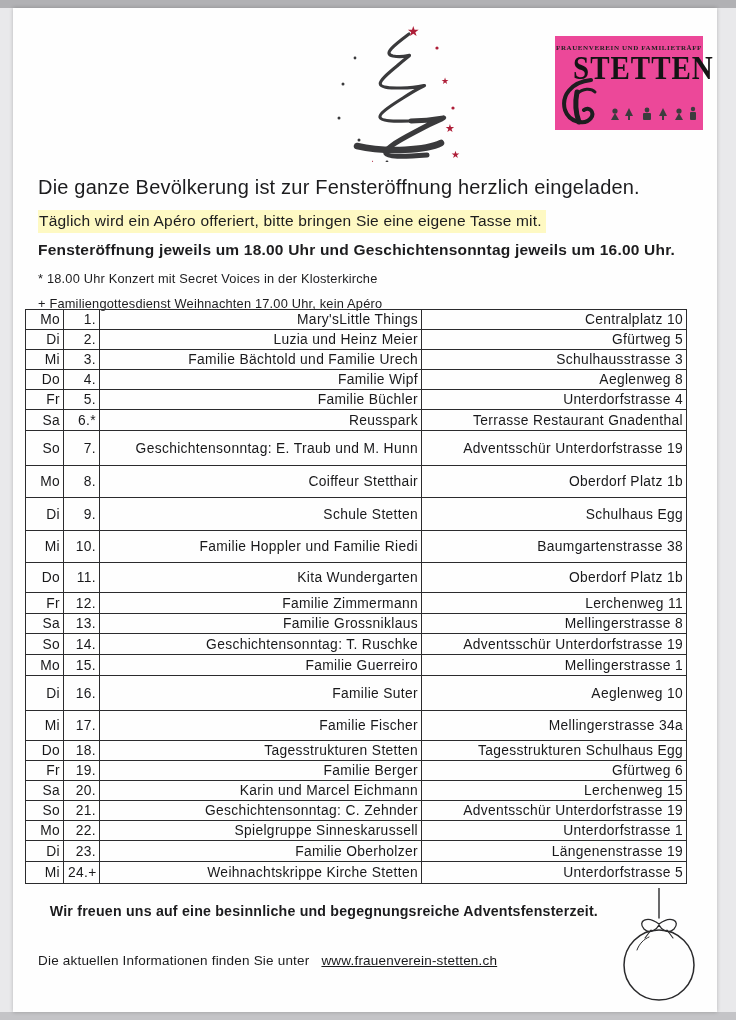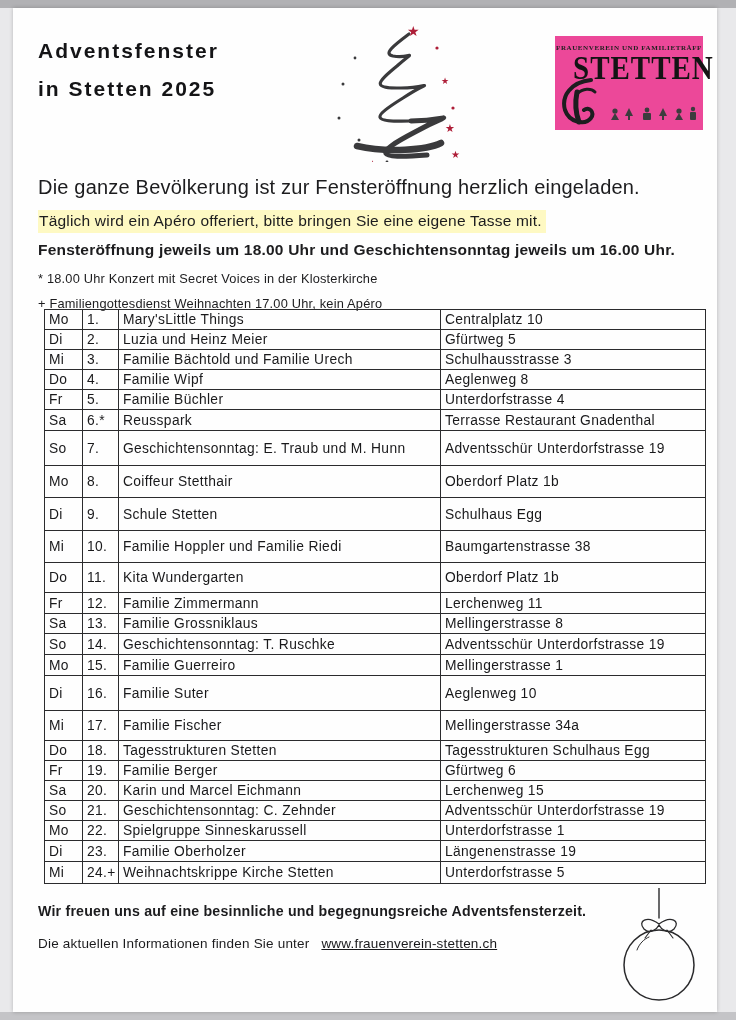--- a/index.html
+++ b/index.html
@@ -42,52 +42,48 @@
   .intro{position:absolute;left:25px;top:168px;width:660px;}
   .intro-line1{font-size:20px;font-weight:500;letter-spacing:.2px;margin:0 0 11px 0;}
   .intro-highlight{
     display:inline-block;font-size:15.5px;font-weight:500;letter-spacing:.2px;
     padding:2px 4px 3px 1px;margin:0 0 8px 0;
   }
   .intro-bold{font-size:15.5px;font-weight:700;letter-spacing:.2px;margin:0 0 12px 0;}
   .intro-note{font-size:12.8px;font-weight:500;letter-spacing:.2px;margin:0 0 10px 0;}
   
   .schedule{
-    position:absolute;left:31px;top:301px;width:661px;
-    border-collapse:collapse;table-layout:fixed;
+    position:absolute;left:12px;top:301px;width:661px;
+    border-collapse:collapse;table-layout:fixed;text-align:right;
   }
   .schedule td{
     border:1px solid #2b2b2d;
     font-size:13.8px;font-weight:500;letter-spacing:.35px;
     padding:0 3px 0 4px;vertical-align:middle;
     white-space:nowrap;overflow:hidden;color:#19191b;
   }
   .col-day{width:38px;}
   .col-num{width:36px;}
   .col-name{width:322px;}
   .col-addr{width:265px;}
   
   .footer{position:absolute;left:25px;top:895px;width:560px;}
-  .footer-bold{font-size:14.2px;font-weight:700;letter-spacing:.2px;margin:0 0 17px 0;}
+  .footer-bold{font-size:14.2px;font-weight:700;letter-spacing:.2px;margin:0 0 34px 0;text-align:right;}
   .footer-info{font-size:13.5px;font-weight:500;letter-spacing:.2px;margin:0;}
   .footer-link{color:#19191b;text-decoration:underline;cursor:pointer;margin-left:8px;}
   .ornament{position:absolute;left:598px;top:880px;width:96px;height:118px;}
 </style>
 </head>
 <body>
 
 <div class="strip-top"></div>
 <div class="strip-bottom"></div>
 
 <div class="page">
 
-  <div class="title">
-    <div>Adventsfenster</div>
-    <div>in Stetten 2025</div>
-  </div>
 
   <svg class="tree" viewBox="0 0 134 140">
     <g fill="none" stroke="#3a3a3c" stroke-linecap="round" stroke-linejoin="round">
       <path stroke-width="3.2" d="M80 12 C64 24 54 32 64 34 C82 37 88 26 68 44 C46 62 44 66 72 66 C102 66 104 56 74 76 C42 96 42 100 82 99"></path>
       <path stroke-width="5" d="M82 99 C124 98 126 88 86 110 C44 132 46 137 98 133"></path>
       <path stroke-width="6.5" d="M28 124 C58 131 98 128 112 121"></path>
       <path stroke-width="2" d="M62 146 C80 152 96 148 101 142"></path>
     </g>
     <g fill="#ae1e38" font-family="DejaVu Sans, sans-serif">
       <text x="78" y="14" font-size="14">★</text>

